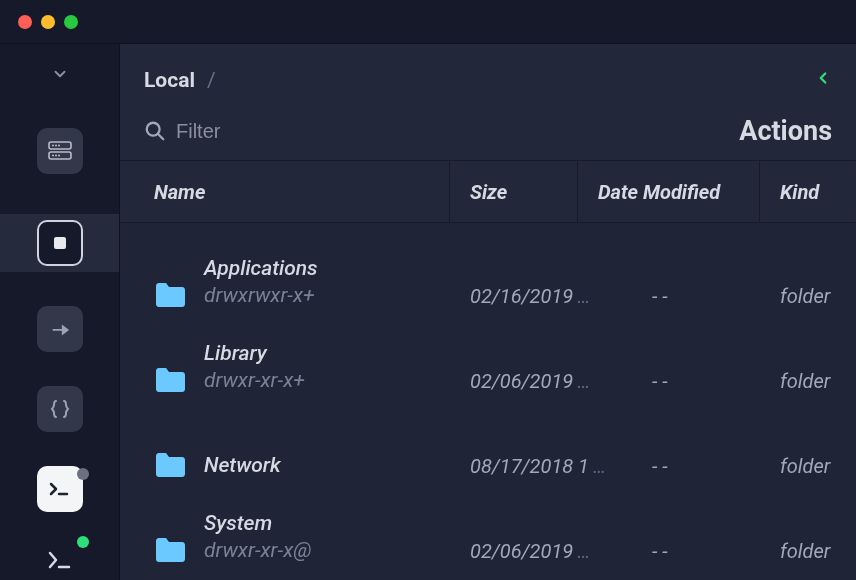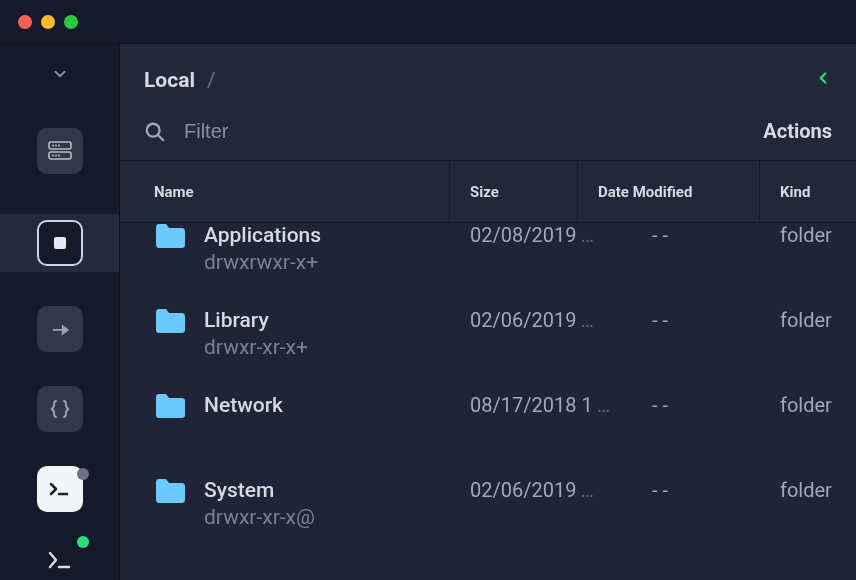--- a/index.html
+++ b/index.html
@@ -32,39 +32,39 @@
   
   .main { flex: 1; display: flex; flex-direction: column; background: #22273a; min-width: 0; }
   .topbar { padding: 18px 24px 0 24px; display: flex; flex-direction: column; gap: 16px; border-bottom: 1px solid #161a2c; background: #22273a; }
   .breadcrumb-row { display: flex; align-items: center; justify-content: space-between; height: 36px; }
   .breadcrumb { display: flex; align-items: center; gap: 12px; font-size: 21px; font-weight: 700; color: #d7dae3; }
   .breadcrumb-sep { color: #6a7084; font-weight: 400; }
   .chevron-back { color: #2be07a; cursor: pointer; }
   .chevron-back svg { width: 18px; height: 18px; stroke-width: 3; }
 
   .filter-row { display: flex; align-items: center; justify-content: space-between; height: 46px; padding-bottom: 12px; }
-  .filter-box { display: flex; align-items: flex-end; gap: 18px; color: #8b90a0; }
+  .filter-box { display: flex; align-items: flex-start; gap: 10px; color: #8b90a0; }
   .filter-box svg { width: 22px; height: 22px; color: #a3a8b6; }
   .filter-input { background: transparent; border: none; outline: none; color: #cfd3df; font-size: 20px; width: 220px; }
   .filter-input::placeholder { color: #8b90a0; }
-  .actions { font-size: 20px; font-weight: 700; color: #d7dae3; cursor: pointer; }
+  .actions { font-size: 27px; font-weight: 700; color: #d7dae3; cursor: pointer; }
 
   
   .table { flex: 1; display: flex; flex-direction: column; background: #1f2436; overflow: hidden; }
   .thead { display: flex; align-items: center; height: 62px; background: #22273a; border-bottom: 1px solid #161a2c; }
-  .th { font-size: 15px; font-weight: 700; color: #d7dae3; padding: 0 20px; display: flex; align-items: center; height: 100%; border-right: 1px solid #161a2c; }
+  .th { font-size: 20px; font-weight: 700; color: #d7dae3; padding: 0 20px; display: flex; align-items: center; height: 100%; border-right: 1px solid #161a2c; font-style: italic; }
   .th:last-child { border-right: none; }
   .col-name { width: 330px; padding-left: 34px; }
   .col-date { width: 182px; }
   .col-size { width: 128px; }
   .col-kind { flex: 1; }
 
   .rows { flex: 1; overflow: hidden; }
   .row { display: flex; align-items: center; height: 85px; border-bottom: 0px solid transparent; cursor: pointer; }
-  .cell { padding: 0 20px; display: flex; align-items: flex-start; height: 100%; font-size: 20px; color: #a3a8b6; overflow: hidden; white-space: nowrap; }
+  .cell { padding: 0 20px; display: flex; align-items: flex-end; height: 100%; font-size: 20px; color: #a3a8b6; overflow: hidden; white-space: nowrap; font-style: italic; }
   .cell-name { width: 330px; padding-left: 34px; gap: 18px; }
   .folder-svg { flex-shrink: 0; }
   .name-stack { display: flex; flex-direction: column; line-height: 1.2; }
   .name-main { color: #d7dae3; font-size: 21px; font-weight: 500; }
   .name-sub { color: #7b8194; font-size: 21px; font-weight: 400; margin-top: 2px; }
   .cell-date { width: 182px; position: relative; }
   .cell-date .dots { color: #5e6478; margin-left: 4px; }
   .cell-size { width: 128px; }
   .cell-kind { flex: 1; }
 </style>
@@ -193,21 +193,21 @@
               <div class="cell cell-name">
                 <svg class="folder-svg" width="32" height="26" viewBox="0 0 32 26">
                   <path d="M2 4 C2 2.3 3.3 1 5 1 L12 1 L15 5 L28 5 C29.7 5 31 6.3 31 8 L31 22 C31 23.7 29.7 25 28 25 L5 25 C3.3 25 2 23.7 2 22 Z" fill="#6bc9ff"></path>
                 </svg>
                 <div class="name-stack">
                   <div class="name-main">Applications</div>
                   <div class="name-sub">drwxrwxr-x+</div>
                 </div>
               </div>
               <div class="cell cell-date">
-                <span>02/08/2019</span>
+                <span>02/16/2019</span>
                 <span class="dots">…</span>
               </div>
               <div class="cell cell-size">- -</div>
               <div class="cell cell-kind">folder</div>
             </div>
             <div class="row">
               <div class="cell cell-name">
                 <svg class="folder-svg" width="32" height="26" viewBox="0 0 32 26">
                   <path d="M2 4 C2 2.3 3.3 1 5 1 L12 1 L15 5 L28 5 C29.7 5 31 6.3 31 8 L31 22 C31 23.7 29.7 25 28 25 L5 25 C3.3 25 2 23.7 2 22 Z" fill="#6bc9ff"></path>
                 </svg>

